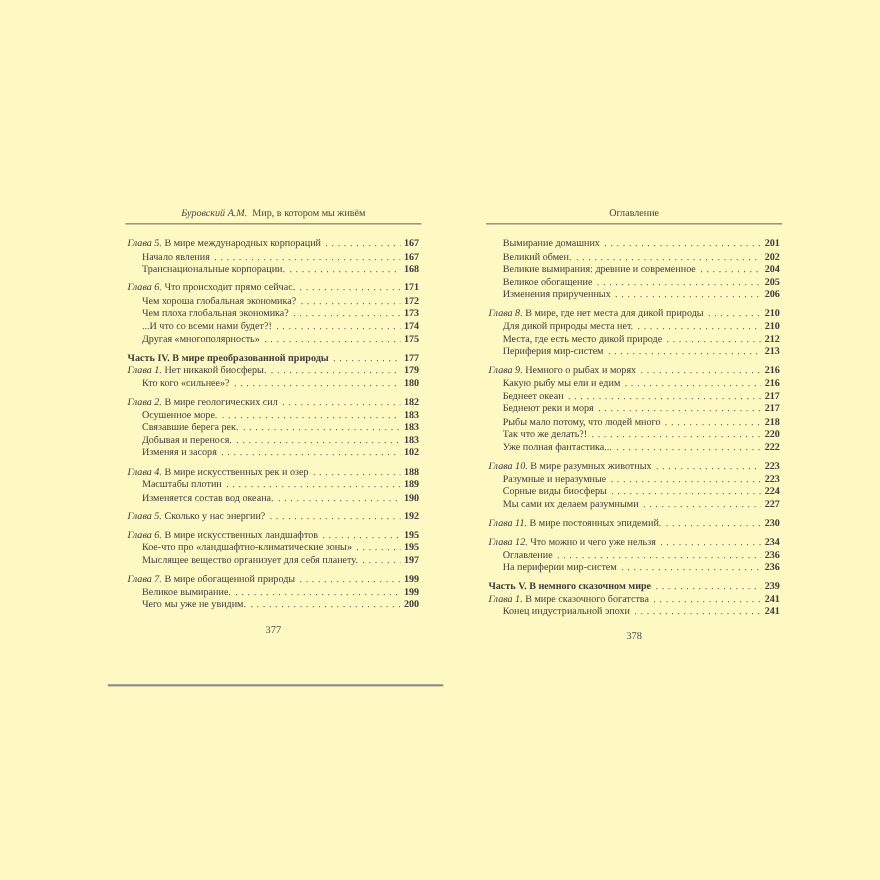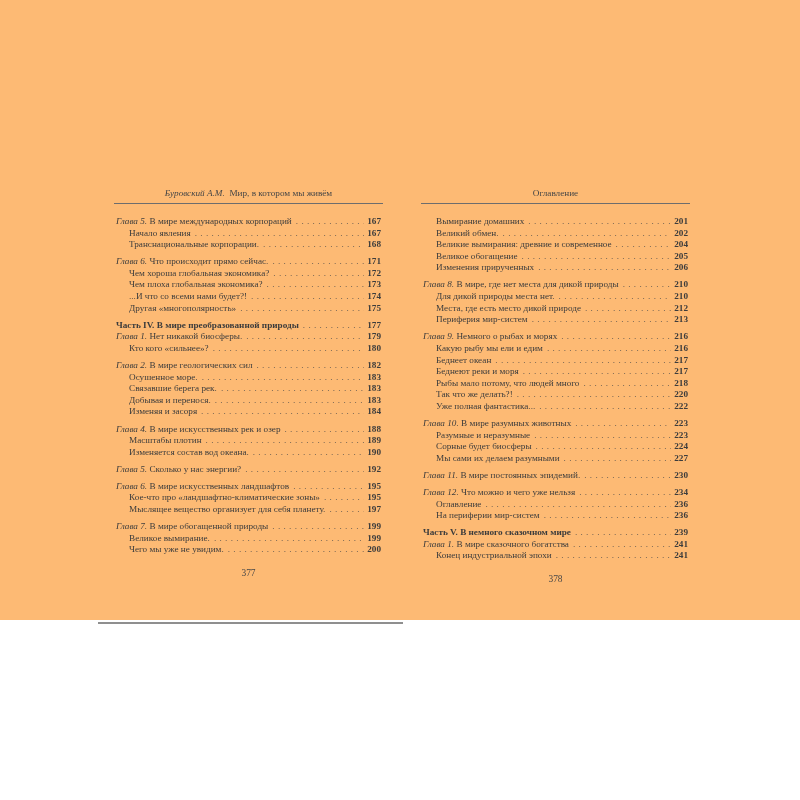--- a/index.html
+++ b/index.html
@@ -8,30 +8,30 @@
     width: 800px;
     height: 800px;
     background: #ffffff;
     font-family: "Liberation Serif", serif;
     color: #3c3c3c;
     overflow: hidden;
   }
   .canvas {
     position: relative;
     width: 800px;
-    height: 620px;
-    background: #fdba74;
+    height: 800px;
+    background: #fef9c3;
   }
   .page {
     position: absolute;
     width: 289px;
     top: 188px;
   }
   .page.left  { left: 104px; }
-  .page.right { left: 411px; }
+  .page.right { left: 432px; }
 
   .running-header {
     font-size: 9.2px;
     line-height: 11px;
     text-align: center;
     color: #464646;
     padding-bottom: 4px;
     border-bottom: 1px solid #6d6d6d;
     margin: 0 10px 10px 10px;
     white-space: nowrap;
@@ -161,21 +161,21 @@
           <span class="pagenum">183</span>
         </div>
         <div class="entry section">
           <span class="label">Добывая и перенося.</span>
           <span class="leader"></span>
           <span class="pagenum">183</span>
         </div>
         <div class="entry section">
           <span class="label">Изменяя и засоря</span>
           <span class="leader"></span>
-          <span class="pagenum">184</span>
+          <span class="pagenum">102</span>
         </div>
         <div class="entry chapter gap">
           <span class="label"><span class="prefix">Глава 4. </span>В мире искусственных рек и озер</span>
           <span class="leader"></span>
           <span class="pagenum">188</span>
         </div>
         <div class="entry section">
           <span class="label">Масштабы плотин</span>
           <span class="leader"></span>
           <span class="pagenum">189</span>
@@ -311,21 +311,21 @@
           <span class="label"><span class="prefix">Глава 10. </span>В мире разумных животных</span>
           <span class="leader"></span>
           <span class="pagenum">223</span>
         </div>
         <div class="entry section">
           <span class="label">Разумные и неразумные</span>
           <span class="leader"></span>
           <span class="pagenum">223</span>
         </div>
         <div class="entry section">
-          <span class="label">Сорные будет биосферы</span>
+          <span class="label">Сорные виды биосферы</span>
           <span class="leader"></span>
           <span class="pagenum">224</span>
         </div>
         <div class="entry section">
           <span class="label">Мы сами их делаем разумными</span>
           <span class="leader"></span>
           <span class="pagenum">227</span>
         </div>
         <div class="entry chapter gap">
           <span class="label"><span class="prefix">Глава 11. </span>В мире постоянных эпидемий.</span>

